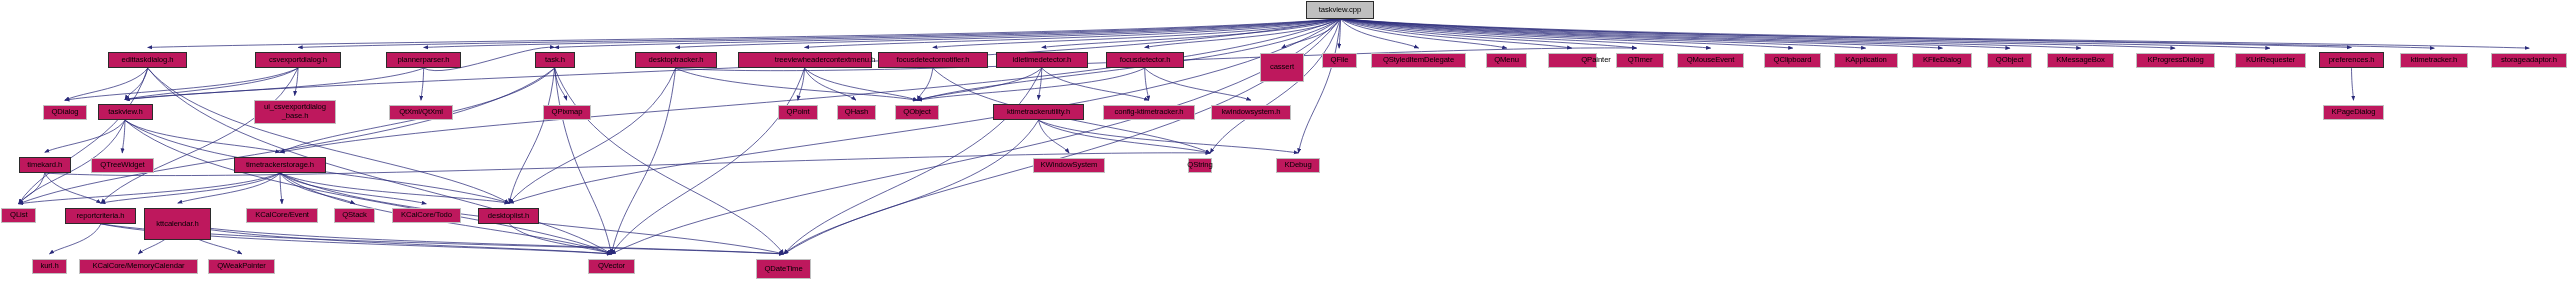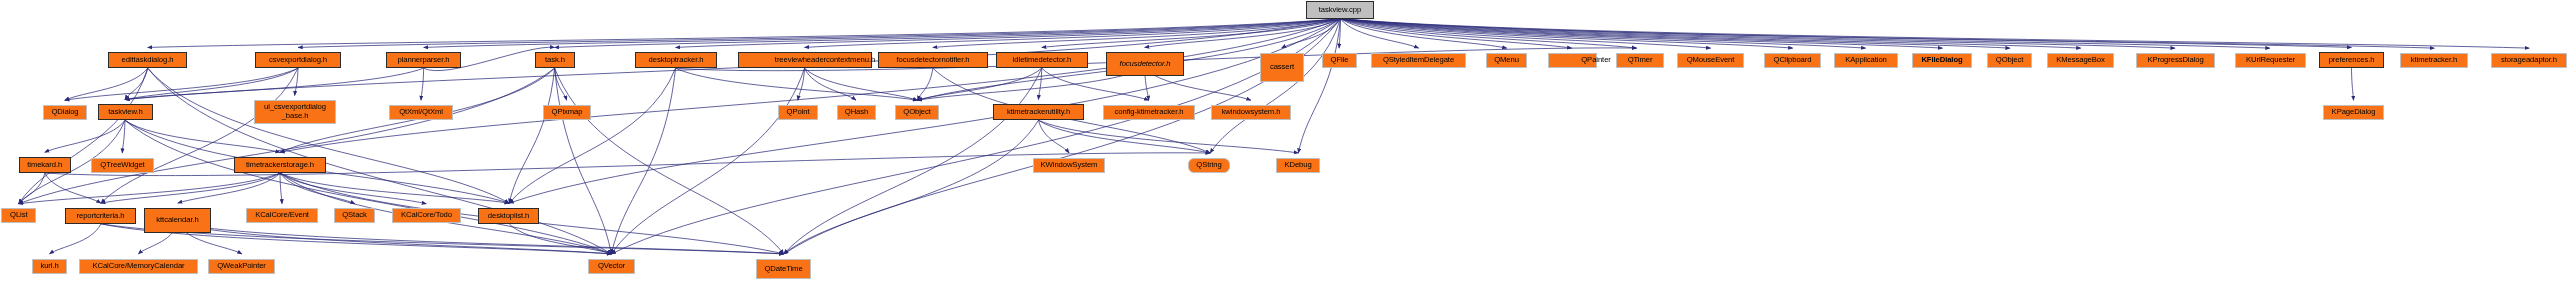--- a/index.html
+++ b/index.html
@@ -13,21 +13,21 @@
     overflow:hidden;
   }
   #edges{position:absolute;left:0;top:0;width:2576px;height:284px;}
   .node{
     position:absolute;
     box-sizing:border-box;
     display:flex;
     align-items:center;
     justify-content:center;
     text-align:center;
-    background:#f97316;
+    background:#be185d;
     color:#000000;
     font-size:7.7px;
     line-height:1.12;
     white-space:pre-line;
     letter-spacing:-0.1px;
     z-index:3;
   }
   
   .node.ext{border:0.7px solid #c0c0c0;}
   
@@ -148,31 +148,31 @@
     </svg>
 <div class="node root" style="left: 1306px; top: 1.3px; width: 68px; height: 17.4px;">taskview.cpp</div>
     <div class="node proj" style="left: 108px; top: 52px; width: 79px; height: 16px;">edittaskdialog.h</div>
     <div class="node proj" style="left: 255px; top: 52px; width: 86px; height: 16px;">csvexportdialog.h</div>
     <div class="node proj" style="left: 386px; top: 52px; width: 75px; height: 16px;">plannerparser.h</div>
     <div class="node proj" style="left: 535px; top: 52px; width: 40px; height: 16px;">task.h</div>
     <div class="node proj" style="left: 635px; top: 52px; width: 82px; height: 16px;">desktoptracker.h</div>
     <div class="node proj" style="left: 738px; top: 52px; width: 134px; height: 16px; padding-left: 40px;">treeviewheadercontextmenu.h</div>
     <div class="node proj" style="left: 878px; top: 52px; width: 110px; height: 16px;">focusdetectornotifier.h</div>
     <div class="node proj" style="left: 996px; top: 52px; width: 92px; height: 16px;">idletimedetector.h</div>
-    <div class="node proj" style="left: 1106px; top: 52px; width: 78px; height: 24px; font-style: italic;">focusdetector.h</div>
+    <div class="node proj" style="left: 1106px; top: 52px; width: 78px; height: 16px;">focusdetector.h</div>
     <div class="node ext" style="left: 1260px; top: 53px; width: 44px; height: 29px;">cassert</div>
     <div class="node ext" style="left: 1322px; top: 53px; width: 35px; height: 14.7px;">QFile</div>
     <div class="node ext" style="left: 1371px; top: 53px; width: 95px; height: 14.7px;">QStyledItemDelegate</div>
     <div class="node ext" style="left: 1486px; top: 53px; width: 41px; height: 14.7px;">QMenu</div>
     <div class="node ext" style="left: 1548px; top: 53px; width: 48px; height: 14.7px; padding-left: 47px;">QPainter</div>
     <div class="node ext" style="left: 1616px; top: 53px; width: 48px; height: 14.7px;">QTimer</div>
     <div class="node ext" style="left: 1677px; top: 53px; width: 67px; height: 14.7px;">QMouseEvent</div>
     <div class="node ext" style="left: 1764px; top: 53px; width: 57px; height: 14.7px;">QClipboard</div>
     <div class="node ext" style="left: 1834px; top: 53px; width: 64px; height: 14.7px;">KApplication</div>
-    <div class="node ext" style="left: 1912px; top: 53px; width: 60px; height: 14.7px; font-weight: bold;">KFileDialog</div>
+    <div class="node ext" style="left: 1912px; top: 53px; width: 60px; height: 14.7px;">KFileDialog</div>
     <div class="node ext" style="left: 1987px; top: 53px; width: 45px; height: 14.7px;">QObject</div>
     <div class="node ext" style="left: 2047px; top: 53px; width: 67px; height: 14.7px;">KMessageBox</div>
     <div class="node ext" style="left: 2136px; top: 53px; width: 79px; height: 14.7px;">KProgressDialog</div>
     <div class="node ext" style="left: 2235px; top: 53px; width: 71px; height: 14.7px;">KUrlRequester</div>
     <div class="node proj" style="left: 2319px; top: 52px; width: 65px; height: 16px;">preferences.h</div>
     <div class="node ext" style="left: 2400px; top: 53px; width: 68px; height: 14.7px;">ktimetracker.h</div>
     <div class="node ext" style="left: 2491px; top: 53px; width: 76px; height: 14.7px;">storageadaptor.h</div>
     <div class="node ext" style="left: 43px; top: 105px; width: 44px; height: 14.7px;">QDialog</div>
     <div class="node proj" style="left: 98px; top: 104px; width: 55px; height: 16px;">taskview.h</div>
     <div class="node ext" style="left: 254px; top: 100px; width: 82px; height: 24px;">ui_csvexportdialog
@@ -180,28 +180,28 @@
     <div class="node ext" style="left: 389px; top: 105px; width: 64px; height: 14.7px;">QtXml/QtXml</div>
     <div class="node ext" style="left: 543px; top: 105px; width: 48px; height: 14.7px;">QPixmap</div>
     <div class="node ext" style="left: 778px; top: 105px; width: 40px; height: 14.7px;">QPoint</div>
     <div class="node ext" style="left: 837px; top: 105px; width: 39px; height: 14.7px;">QHash</div>
     <div class="node ext" style="left: 895px; top: 105px; width: 44px; height: 14.7px;">QObject</div>
     <div class="node proj" style="left: 993px; top: 104px; width: 91px; height: 16px;">ktimetrackerutility.h</div>
     <div class="node ext" style="left: 1103px; top: 105px; width: 92px; height: 14.7px;">config-ktimetracker.h</div>
     <div class="node ext" style="left: 1211px; top: 105px; width: 80px; height: 14.7px;">kwindowsystem.h</div>
     <div class="node ext" style="left: 2323px; top: 105px; width: 61px; height: 14.7px;">KPageDialog</div>
     <div class="node ext" style="left: 1033px; top: 158px; width: 72px; height: 14.7px;">KWindowSystem</div>
-    <div class="node ext" style="left: 1188px; top: 158px; width: 42px; height: 14.7px; border-radius: 6px;">QString</div>
+    <div class="node ext" style="left: 1188px; top: 158px; width: 24px; height: 14.7px;">QString</div>
     <div class="node ext" style="left: 1276px; top: 158px; width: 44px; height: 14.7px;">KDebug</div>
     <div class="node proj" style="left: 18.7px; top: 157px; width: 52px; height: 16px;">timekard.h</div>
     <div class="node ext" style="left: 91px; top: 158px; width: 63px; height: 14.7px;">QTreeWidget</div>
     <div class="node proj" style="left: 234px; top: 157px; width: 92px; height: 16px;">timetrackerstorage.h</div>
     <div class="node ext" style="left: 1.3px; top: 208px; width: 35px; height: 14.7px;">QList</div>
     <div class="node proj" style="left: 65px; top: 208px; width: 71px; height: 16px;">reportcriteria.h</div>
-    <div class="node proj" style="left: 144px; top: 208px; width: 67px; height: 25px;">kttcalendar.h</div>
+    <div class="node proj" style="left: 144px; top: 208px; width: 67px; height: 32px;">kttcalendar.h</div>
     <div class="node ext" style="left: 246px; top: 208px; width: 72px; height: 14.7px;">KCalCore/Event</div>
     <div class="node ext" style="left: 334px; top: 208px; width: 41px; height: 14.7px;">QStack</div>
     <div class="node ext" style="left: 392px; top: 208px; width: 69px; height: 14.7px;">KCalCore/Todo</div>
     <div class="node proj" style="left: 478px; top: 208px; width: 61px; height: 16px;">desktoplist.h</div>
     <div class="node ext" style="left: 32px; top: 259px; width: 35px; height: 14.7px;">kurl.h</div>
     <div class="node ext" style="left: 79px; top: 259px; width: 119px; height: 14.7px;">KCalCore/MemoryCalendar</div>
     <div class="node ext" style="left: 208px; top: 259px; width: 67px; height: 14.7px;">QWeakPointer</div>
     <div class="node ext" style="left: 588px; top: 259px; width: 47px; height: 14.7px;">QVector</div>
     <div class="node ext" style="left: 756px; top: 259px; width: 55px; height: 20px; text-align: right;">QDateTime</div>
   </div>

